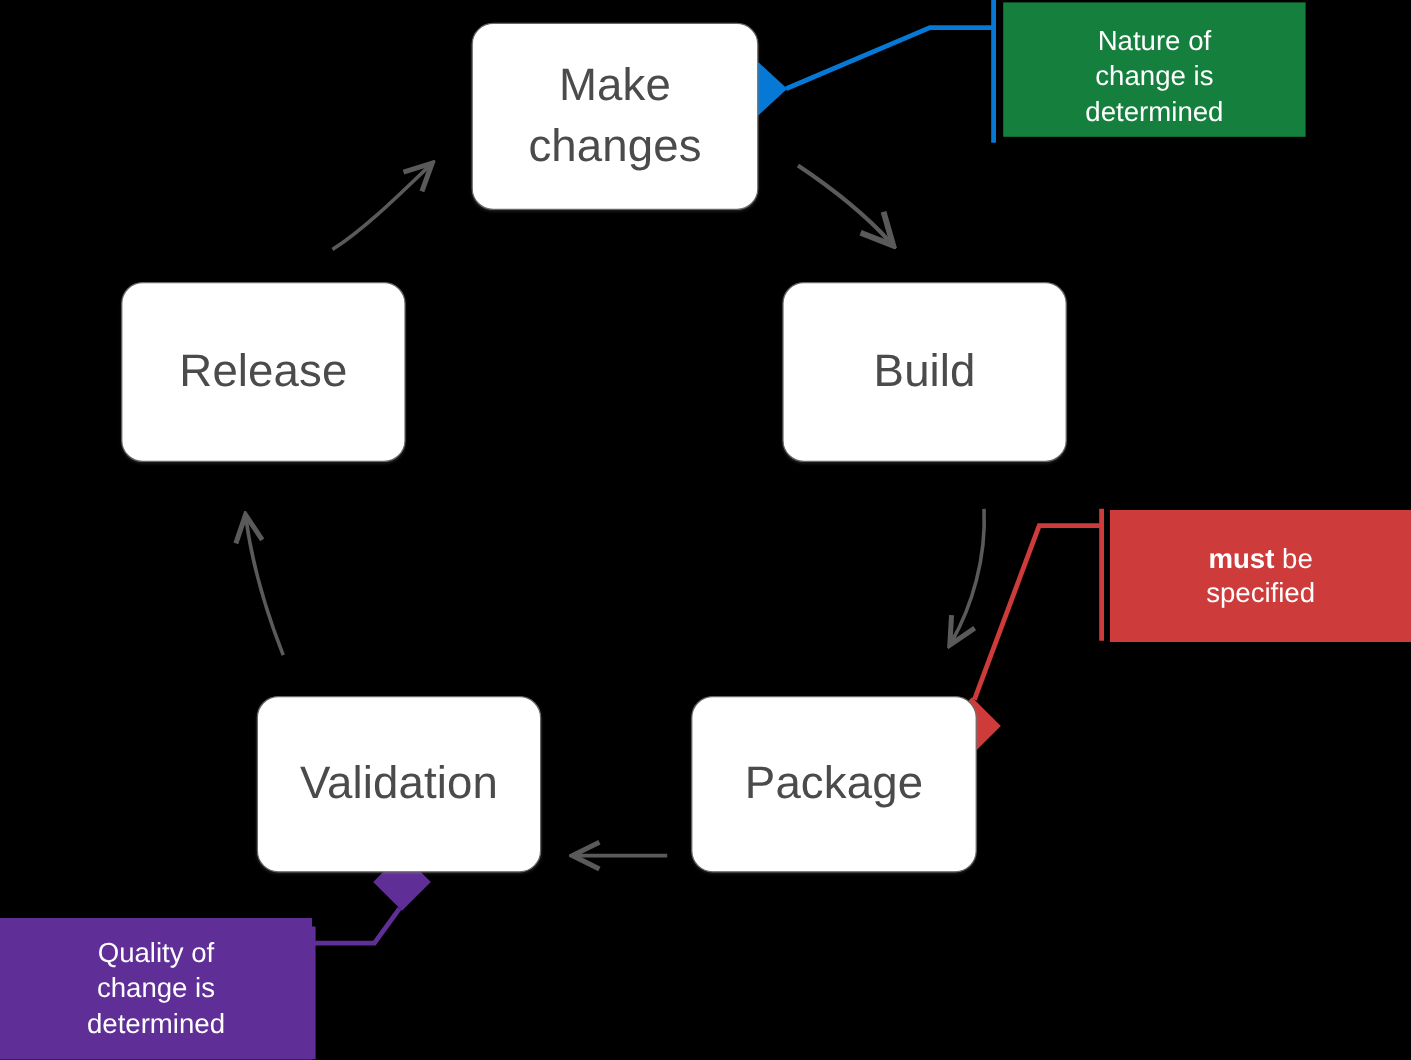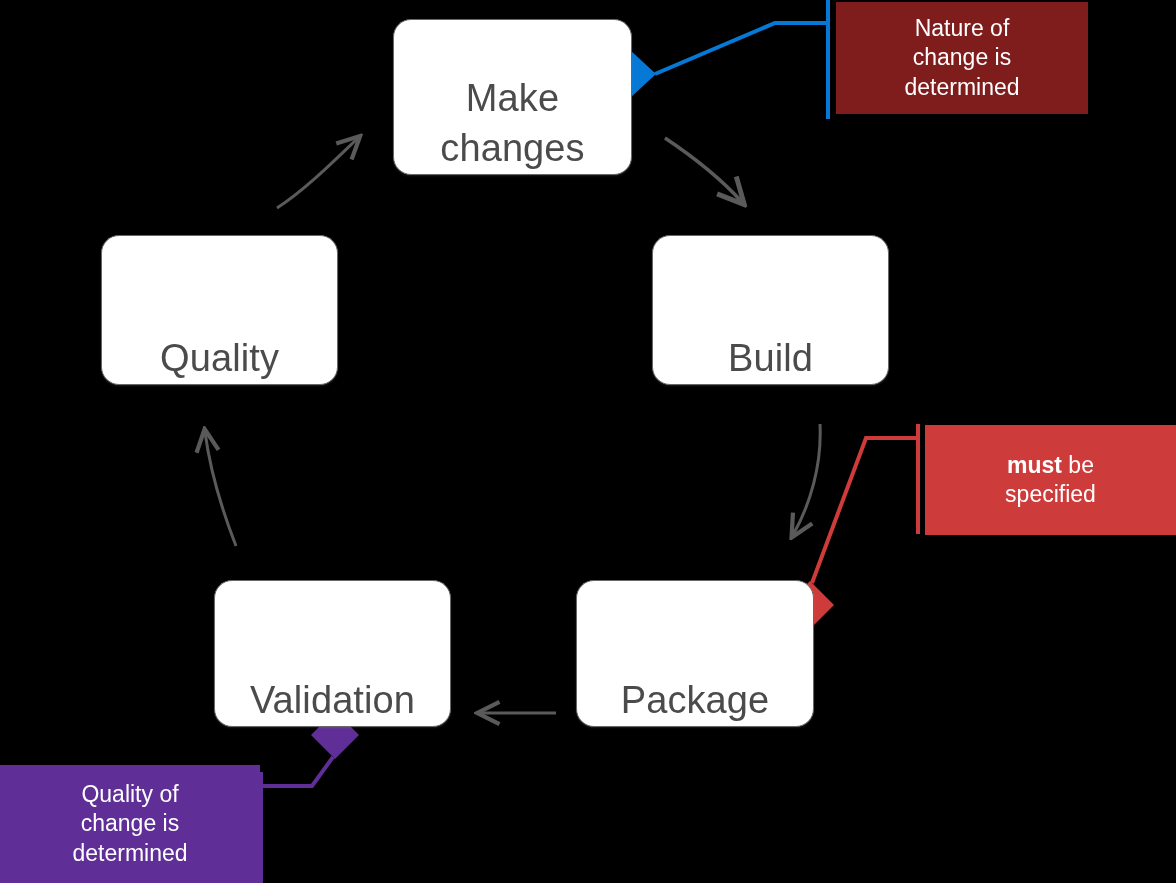--- a/index.html
+++ b/index.html
@@ -27,21 +27,21 @@
     height: 883px;
     pointer-events: none;
   }
   .node {
     position: absolute;
     background: #ffffff;
     border: 1px solid #676767;
     border-radius: 18px;
     box-sizing: border-box;
     display: flex;
-    align-items: flex-end;
+    align-items: center;
     justify-content: center;
     text-align: center;
     color: #4b4b4b;
     font-size: 38px;
     font-weight: 400;
     line-height: 1.33;
     letter-spacing: 0.1px;
     box-shadow: 0 1px 2px rgba(255,255,255,0.10);
   }
   .node-label { white-space: pre-line; }
@@ -54,21 +54,21 @@
     justify-content: center;
     text-align: center;
     color: #ffffff;
     font-size: 23px;
     line-height: 1.28;
     padding: 6px 10px;
   }
   .callout-text { white-space: pre-line; }
   .callout b { font-weight: 700; margin-top: 20px; }
 
-  .callout-blue   { background: #7f1d1d; }
+  .callout-blue   { background: #15803d; align-items: flex-end; }
   .callout-red    { background: #CE3B3B; }
   .callout-purple { background: #5F2E96; }
 </style>
 </head>
 <body>
 
 <div id="stage">
 
   <svg id="wires" viewBox="0 0 1176 883">
     <defs>
@@ -111,21 +111,21 @@
 
   <div class="node" style="left:576px; top:580px; width:238px; height:147px;">
     <span class="node-label">Package</span>
   </div>
 
   <div class="node" style="left:214px; top:580px; width:237px; height:147px;">
     <span class="node-label">Validation</span>
   </div>
 
   <div class="node" style="left:101px; top:235px; width:237px; height:150px;">
-    <span class="node-label">Quality</span>
+    <span class="node-label">Release</span>
   </div>
 
   <div class="callout callout-blue" style="left:836px; top:2px; width:252px; height:112px;">
     <span class="callout-text">Nature of
 change is
 determined</span>
   </div>
 
   <div class="callout callout-red" style="left:925px; top:425px; width:251px; height:110px;">
     <span class="callout-text"><b>must</b><span> be

